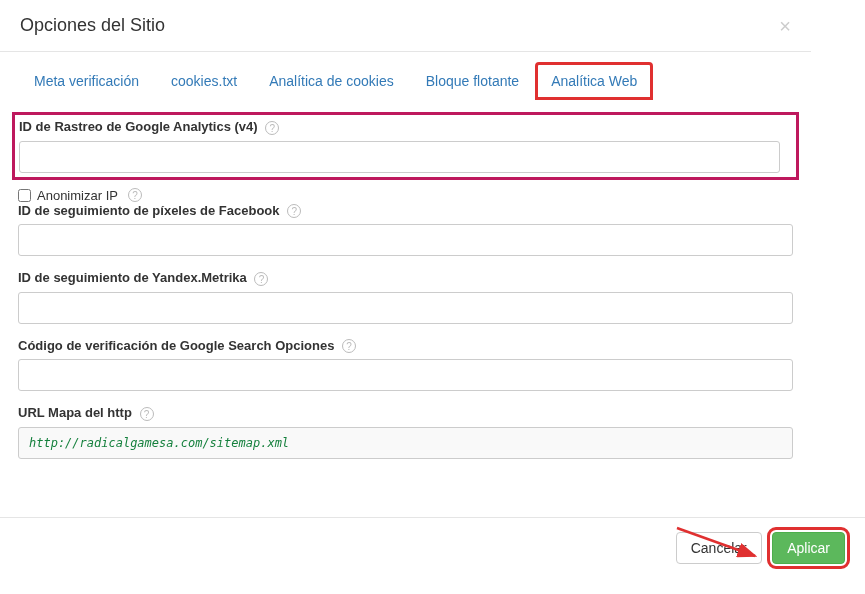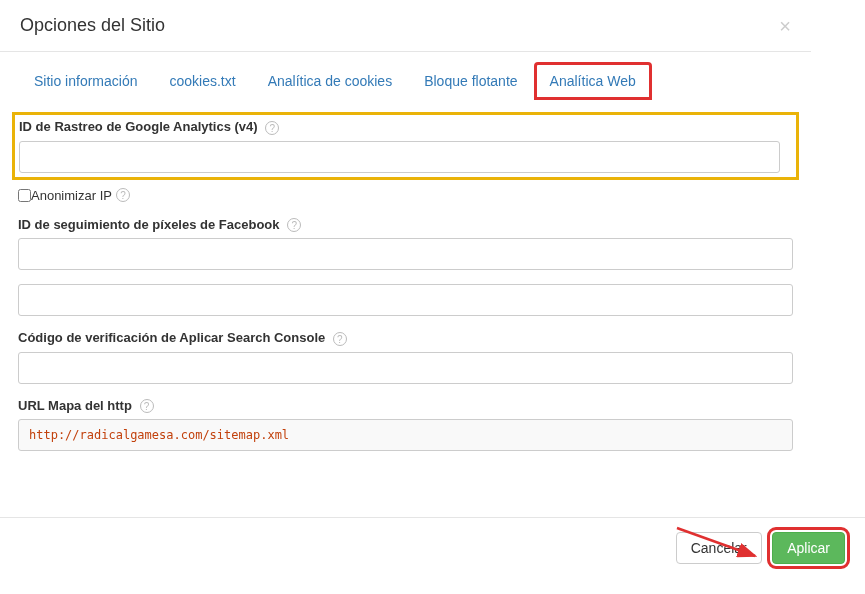--- a/index.html
+++ b/index.html
@@ -59,21 +59,21 @@
       padding: 7px 13px;
     }
     .form-body {
       padding: 12px 18px 8px 18px;
     }
     .form-group {
       margin-bottom: 14px;
       position: relative;
     }
     .form-group.highlighted {
-      border: 3px solid #eab308;
+      border: 3px solid #be185d;
       padding: 4px 16px 4px 4px;
       margin-left: -6px;
       margin-right: -6px;
     }
     .form-label {
       display: block;
       font-size: 13px;
       color: #333;
       font-weight: 700;
       margin-bottom: 6px;
@@ -92,32 +92,34 @@
       vertical-align: middle;
       font-weight: normal;
     }
     .form-input {
       width: 100%;
       height: 32px;
       padding: 6px 10px;
       border: 1px solid #ccc;
       border-radius: 3px;
       font-size: 13px;
-      color: #c2410c;
+      color: #15803d;
       font-family: inherit;
+      font-style: italic;
     }
     .form-input.mono {
       font-family: Menlo, Consolas, monospace;
       font-size: 12px;
       background: #f9f9f9;
     }
     .checkbox-row {
       display: flex;
       align-items: center;
-      margin-bottom: 14px;
+      gap: 6px;
+      margin-bottom: 0;
       margin-top: -6px;
     }
     .checkbox-row input[type="checkbox"] {
       width: 13px;
       height: 13px;
     }
     .checkbox-label {
       font-size: 13px;
       color: #333;
       font-weight: 400;
@@ -164,21 +166,21 @@
 
 <div class="modal">
   <div class="modal-header">
     <div class="modal-title">Opciones del Sitio</div>
     <button class="close-btn">
       <span>×</span>
     </button>
   </div>
 
   <div class="tabs">
-    <button class="tab">Sitio información</button>
+    <button class="tab">Meta verificación</button>
     <button class="tab">cookies.txt</button>
     <button class="tab">Analítica de cookies</button>
     <button class="tab">Bloque flotante</button>
     <button class="tab highlighted">Analítica Web</button>
   </div>
 
   <div class="form-body">
 
     <div class="form-group highlighted">
       <label class="form-label">
@@ -196,26 +198,30 @@
 
     <div class="form-group">
       <label class="form-label">
         <span>ID de seguimiento de píxeles de Facebook</span>
         <span class="help-icon">?</span>
       </label>
       <input type="text" class="form-input" value="" style="">
     </div>
 
     <div class="form-group">
-      <input type="text" class="form-input" value="" style="">
-    </div>
-
-    <div class="form-group">
-      <label class="form-label">
-        <span>Código de verificación de Aplicar Search Console</span>
+      <label class="form-label">
+        <span>ID de seguimiento de Yandex.Metrika</span>
+        <span class="help-icon">?</span>
+      </label>
+      <input type="text" class="form-input" value="" style="">
+    </div>
+
+    <div class="form-group">
+      <label class="form-label">
+        <span>Código de verificación de Google Search Opciones</span>
         <span class="help-icon">?</span>
       </label>
       <input type="text" class="form-input" value="" style="">
     </div>
 
     <div class="form-group">
       <label class="form-label">
         <span>URL Mapa del http</span>
         <span class="help-icon">?</span>
       </label>

